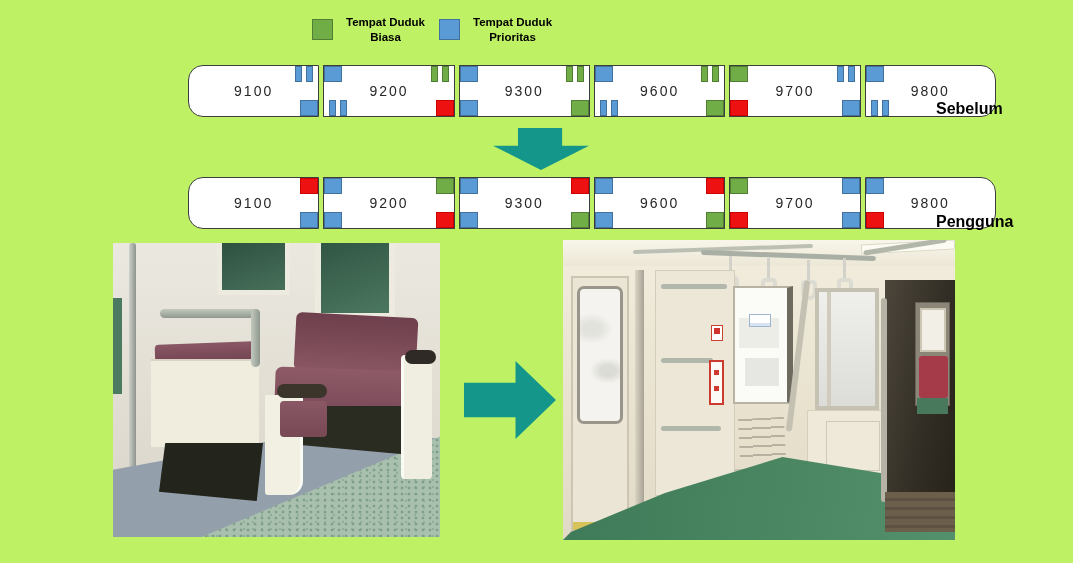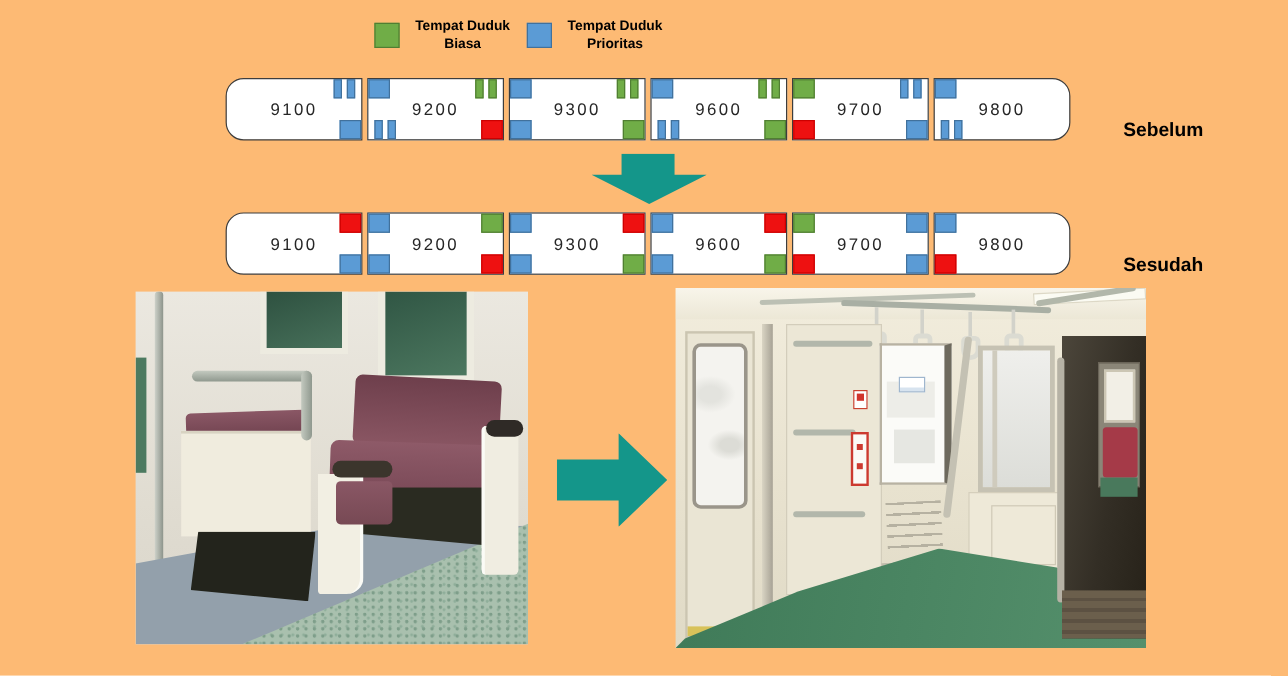--- a/index.html
+++ b/index.html
@@ -1,26 +1,26 @@
 <!DOCTYPE html>
 <html><head>
 <meta charset="utf-8">
 <style>
   * { margin:0; padding:0; box-sizing:border-box; }
   body { background:#fff; font-family:"Liberation Sans", sans-serif; }
-  .canvas { position:relative; width:1073px; height:563px; background:#fdba74; overflow:hidden; }
+  .canvas { position:relative; width:1073px; height:563px; background:#bef264; overflow:hidden; }
 
   
   .legend { position:absolute; left:312px; top:15px; display:flex; align-items:center; gap:14px; }
   .legend-item { display:flex; align-items:center; gap:13px; }
   .swatch { width:21px; height:21px; border:1.5px solid; flex:0 0 auto; }
   .legend-label { font-weight:bold; font-size:11.5px; line-height:1.3; text-align:center; color:#000; white-space:nowrap; }
 
   
-  .train-row { position:absolute; left:188px; width:704px; height:52px; display:flex; gap:4px; }
+  .train-row { position:absolute; left:188px; width:808px; height:52px; display:flex; gap:4px; }
   #row-sebelum { top:65px; }
   #row-sesudah { top:177px; }
   .car { position:relative; flex:1; background:#fff; border:1.6px solid #3d3d3d; }
   .car.head { border-radius:15px 0 0 15px; }
   .car.tail { border-radius:0 15px 15px 0; }
   .car-num { position:absolute; inset:0; display:flex; align-items:center; justify-content:center;
              font-size:14px; letter-spacing:2px; color:#262626; }
   .marker { position:absolute; }
   .marker.square { width:18px; height:16px; border:1px solid; }
   .marker.pair { display:flex; gap:4px; height:16px; }
@@ -253,21 +253,21 @@
         <div class="marker square tr" style="background: rgb(91, 155, 213); border-color: rgb(65, 113, 156);"></div>
         <div class="marker square bl" style="background: rgb(238, 17, 17); border-color: rgb(204, 0, 0);"></div>
         <div class="marker square br" style="background: rgb(91, 155, 213); border-color: rgb(65, 113, 156);"></div>
       </div>
       <div class="car tail">
         <span class="car-num">9800</span>
         <div class="marker square tl" style="background: rgb(91, 155, 213); border-color: rgb(65, 113, 156);"></div>
         <div class="marker square bl" style="background: rgb(238, 17, 17); border-color: rgb(204, 0, 0);"></div>
       </div>
     </div>
-  <div class="row-label" id="label-sesudah">Sesudah</div>
+  <div class="row-label" id="label-sesudah">Pengguna</div>
 
   <div class="photo" id="photo-before">
     <div class="pb-green-sliver"></div>
     <div class="pb-pole"></div>
     <div class="pb-window-a"></div>
     <div class="pb-window-b"></div>
     <div class="pb-floor-gray"></div>
     <div class="pb-floor-speckle"></div>
     <div class="pb-bench-back"></div>
     <div class="pb-bench-seat"></div>

